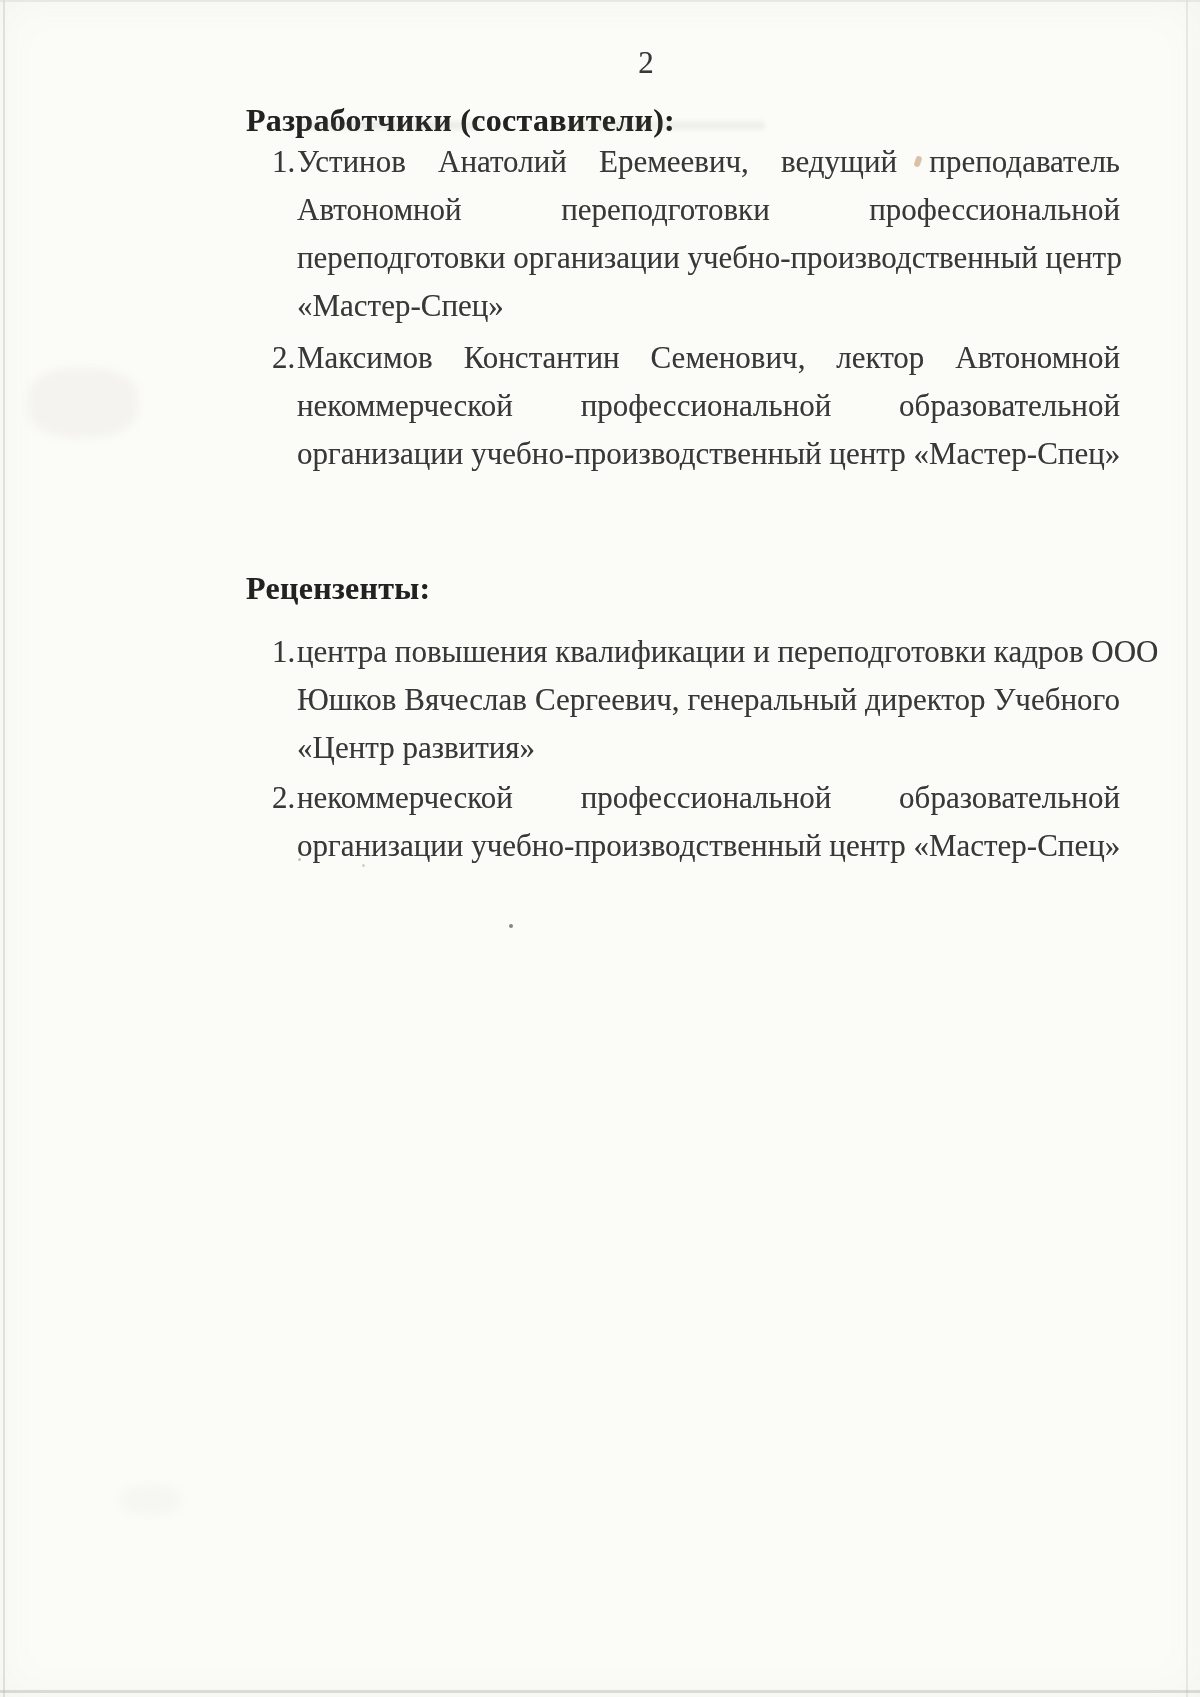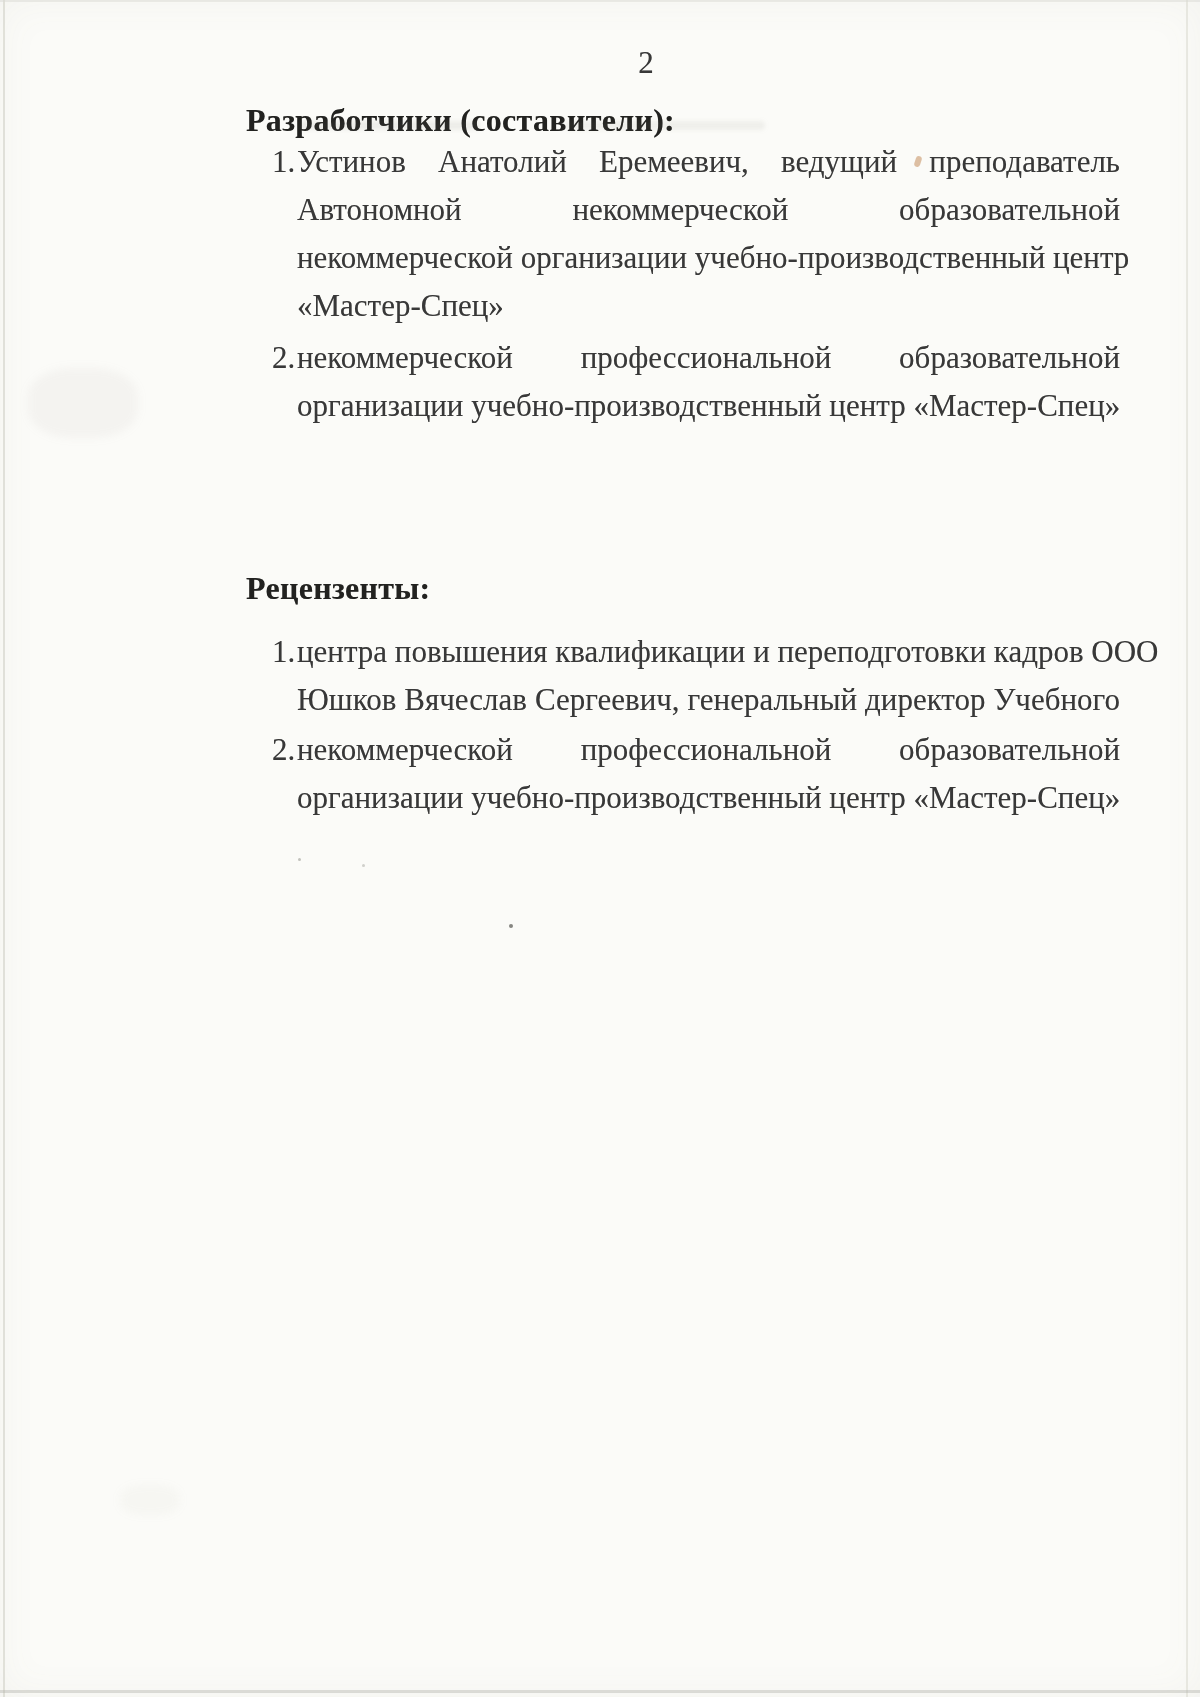--- a/index.html
+++ b/index.html
@@ -95,42 +95,44 @@
 
   <div class="page-number txt">2</div>
 
   <h2 class="heading h-dev txt">Разработчики (составители):</h2>
 
   <div class="list list-dev">
     <div class="item">
       <span class="num txt">1.</span>
       <div class="lines">
         <div class="line j txt">Устинов Анатолий Еремеевич, ведущий преподаватель</div>
-        <div class="line j txt">Автономной некоммерческой образовательной</div>
-        <div class="line j txt">некоммерческой организации учебно-производственный центр</div>
+        <div class="line j txt">Автономной переподготовки профессиональной</div>
+        <div class="line j txt">переподготовки организации учебно-производственный центр</div>
         <div class="line l txt">«Мастер-Спец»</div>
       </div>
     </div>
     <div class="item">
       <span class="num txt">2.</span>
       <div class="lines">
+        <div class="line j txt">Максимов Константин Семенович, лектор Автономной</div>
         <div class="line j txt">некоммерческой профессиональной образовательной</div>
         <div class="line l txt">организации учебно-производственный центр «Мастер-Спец»</div>
       </div>
     </div>
   </div>
 
   <h2 class="heading h-rev txt">Рецензенты:</h2>
 
   <div class="list list-rev">
     <div class="item">
       <span class="num txt">1.</span>
       <div class="lines">
         <div class="line j txt">центра повышения квалификации и переподготовки кадров ООО</div>
         <div class="line j txt">Юшков Вячеслав Сергеевич, генеральный директор Учебного</div>
+        <div class="line l txt">«Центр развития»</div>
       </div>
     </div>
     <div class="item">
       <span class="num txt">2.</span>
       <div class="lines">
         <div class="line j txt">некоммерческой профессиональной образовательной</div>
         <div class="line l txt">организации учебно-производственный центр «Мастер-Спец»</div>
       </div>
     </div>
   </div>

